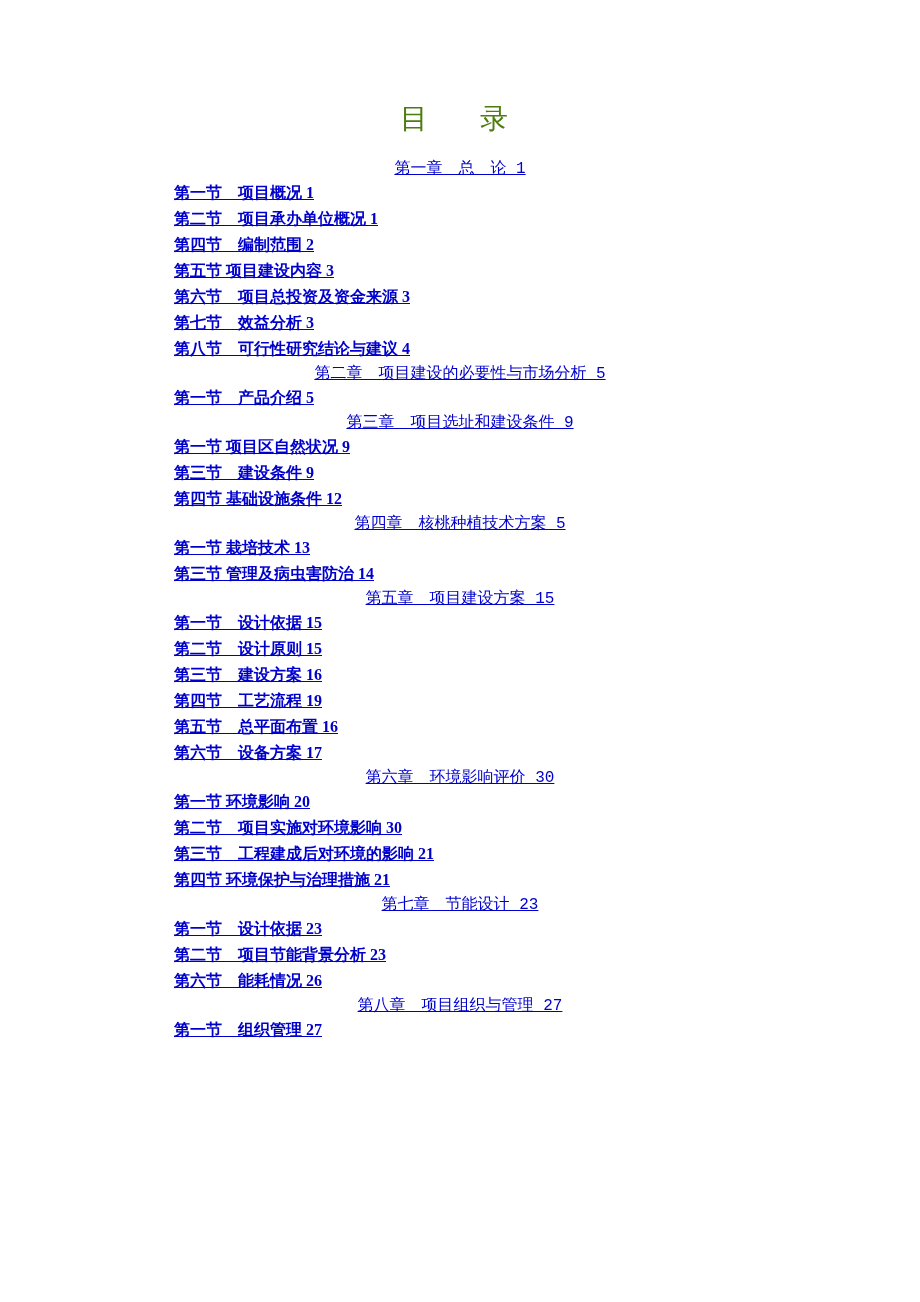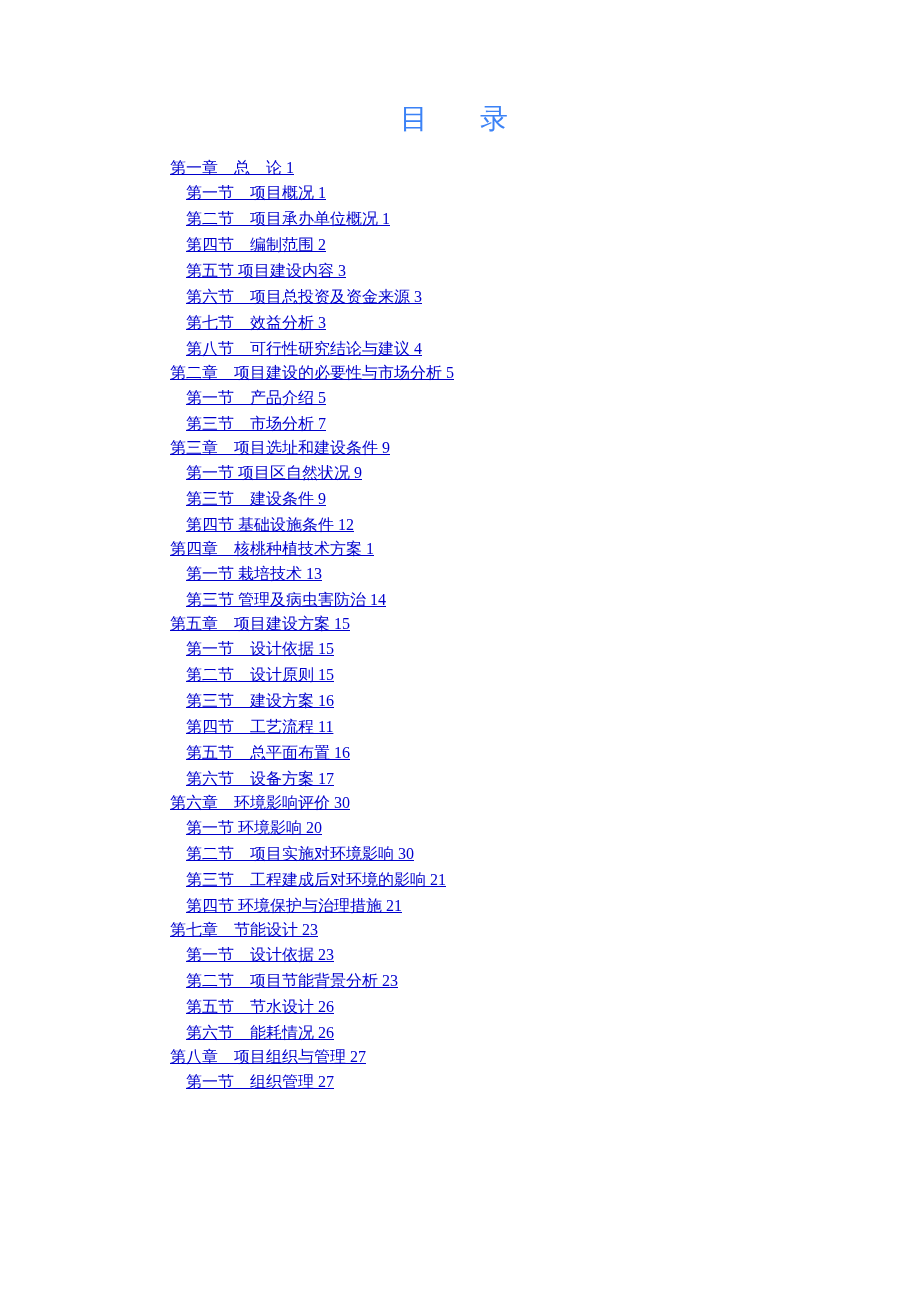--- a/index.html
+++ b/index.html
@@ -7,35 +7,37 @@
     font-size: 16px;
     background: #fff;
     margin: 0;
     padding: 100px 170px 60px 170px;
     width: 920px;
     box-sizing: border-box;
   }
   .title {
     text-align: center;
     font-size: 28px;
-    color: #3b82f6;
+    color: #4d7c0f;
     letter-spacing: 12px;
     margin-bottom: 20px;
   }
   .chapter {
-    text-align: left;
+    text-align: center;
     margin: 2px 0;
+    font-family: Liberation Mono, monospace;
   }
   .chapter a, .section a {
     color: #0000cc;
     text-decoration: underline;
   }
   .section {
-    margin: 2px 16px;
+    margin: 2px 4px;
     line-height: 1.5;
+    font-weight: bold;
   }
   a {
     cursor: pointer;
   }
 </style>
 </head>
 <body>
 
 <div class="title">目　录</div>
 
@@ -43,40 +45,38 @@
     <div class="chapter"><a>第一章　总　论 1</a></div>
     <div class="section"><a>第一节　项目概况 1</a></div>
     <div class="section"><a>第二节　项目承办单位概况 1</a></div>
     <div class="section"><a>第四节　编制范围 2</a></div>
     <div class="section"><a>第五节 项目建设内容 3</a></div>
     <div class="section"><a>第六节　项目总投资及资金来源 3</a></div>
     <div class="section"><a>第七节　效益分析 3</a></div>
     <div class="section"><a>第八节　可行性研究结论与建议 4</a></div>
     <div class="chapter"><a>第二章　项目建设的必要性与市场分析 5</a></div>
     <div class="section"><a>第一节　产品介绍 5</a></div>
-    <div class="section"><a>第三节　市场分析 7</a></div>
     <div class="chapter"><a>第三章　项目选址和建设条件 9</a></div>
     <div class="section"><a>第一节 项目区自然状况 9</a></div>
     <div class="section"><a>第三节　建设条件 9</a></div>
     <div class="section"><a>第四节 基础设施条件 12</a></div>
-    <div class="chapter"><a>第四章　核桃种植技术方案 1</a></div>
+    <div class="chapter"><a>第四章　核桃种植技术方案 5</a></div>
     <div class="section"><a>第一节 栽培技术 13</a></div>
     <div class="section"><a>第三节 管理及病虫害防治 14</a></div>
     <div class="chapter"><a>第五章　项目建设方案 15</a></div>
     <div class="section"><a>第一节　设计依据 15</a></div>
     <div class="section"><a>第二节　设计原则 15</a></div>
     <div class="section"><a>第三节　建设方案 16</a></div>
-    <div class="section"><a>第四节　工艺流程 11</a></div>
+    <div class="section"><a>第四节　工艺流程 19</a></div>
     <div class="section"><a>第五节　总平面布置 16</a></div>
     <div class="section"><a>第六节　设备方案 17</a></div>
     <div class="chapter"><a>第六章　环境影响评价 30</a></div>
     <div class="section"><a>第一节 环境影响 20</a></div>
     <div class="section"><a>第二节　项目实施对环境影响 30</a></div>
     <div class="section"><a>第三节　工程建成后对环境的影响 21</a></div>
     <div class="section"><a>第四节 环境保护与治理措施 21</a></div>
     <div class="chapter"><a>第七章　节能设计 23</a></div>
     <div class="section"><a>第一节　设计依据 23</a></div>
     <div class="section"><a>第二节　项目节能背景分析 23</a></div>
-    <div class="section"><a>第五节　节水设计 26</a></div>
     <div class="section"><a>第六节　能耗情况 26</a></div>
     <div class="chapter"><a>第八章　项目组织与管理 27</a></div>
     <div class="section"><a>第一节　组织管理 27</a></div>
   </div>
 
 </body></html>

